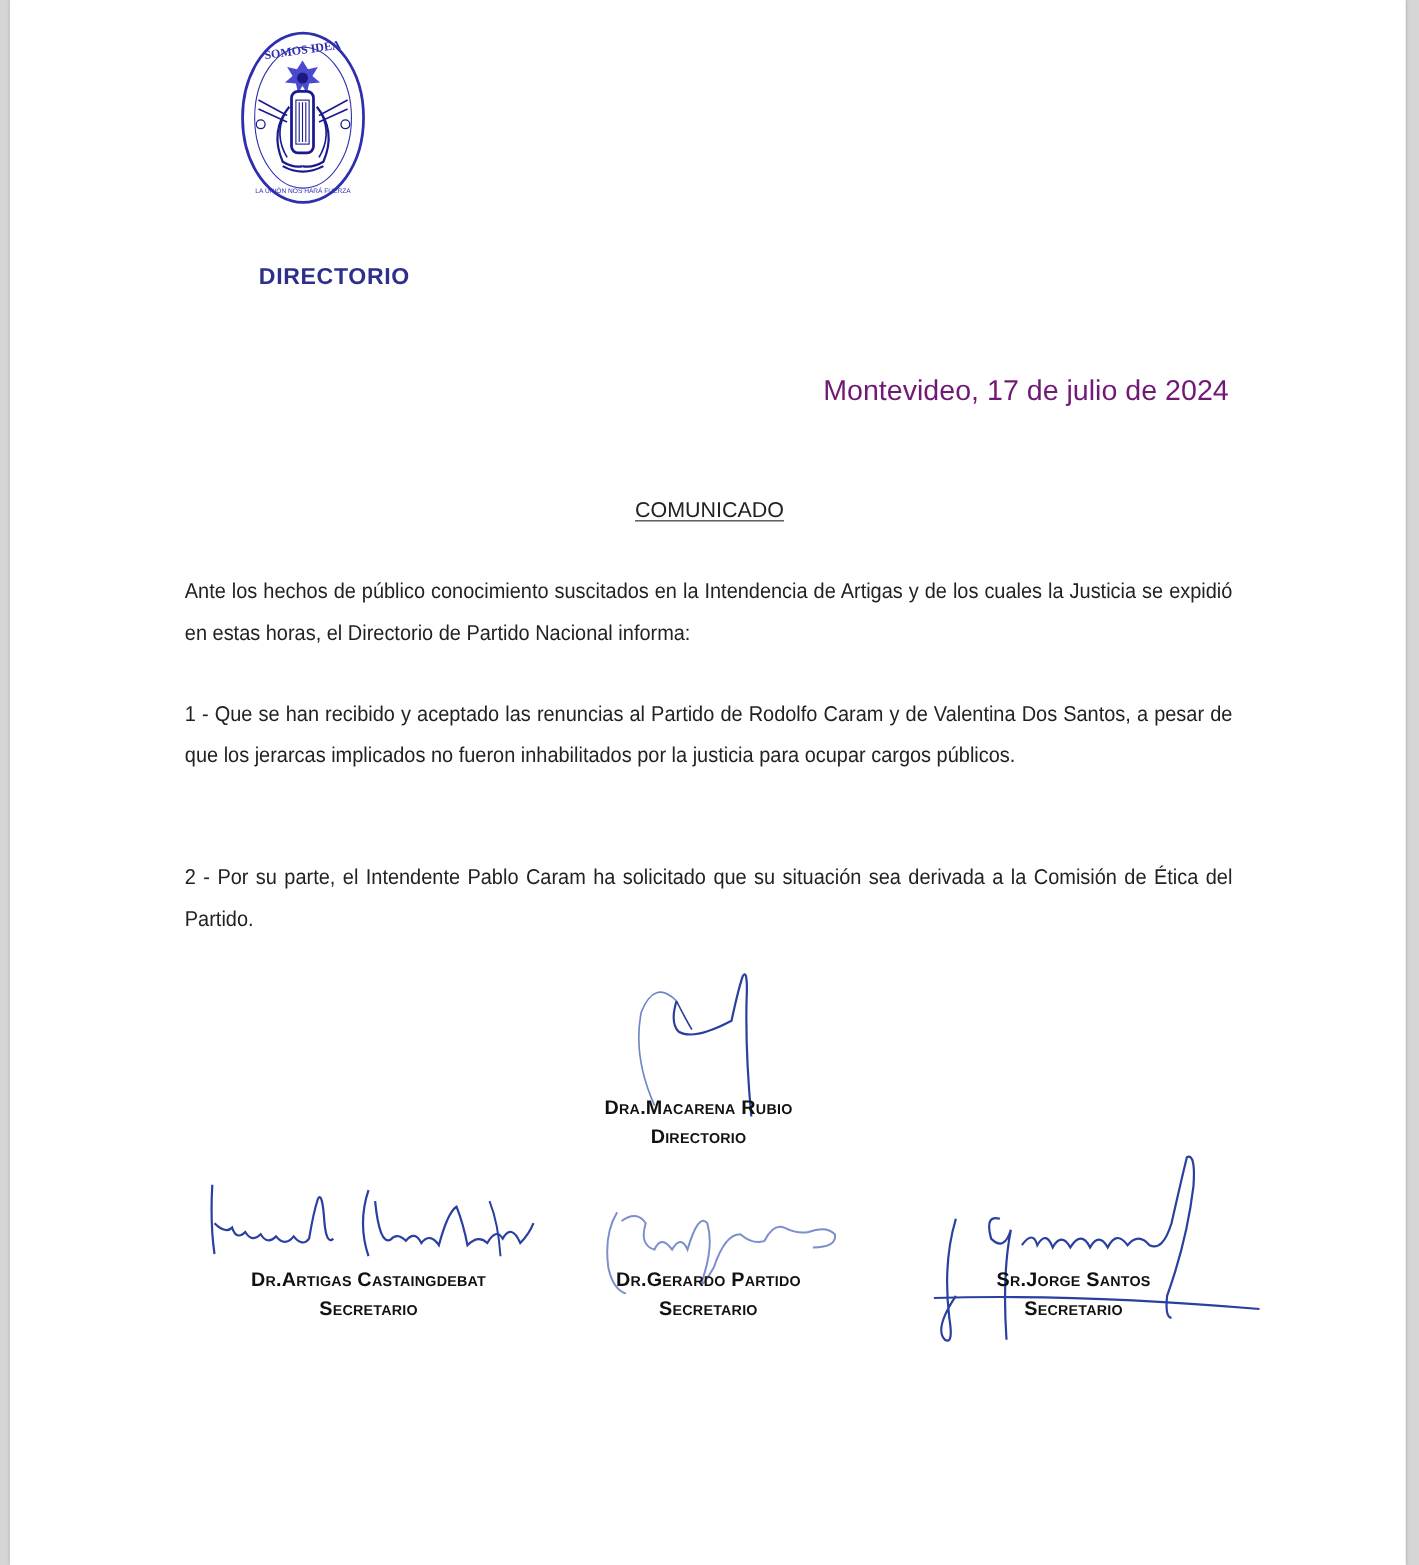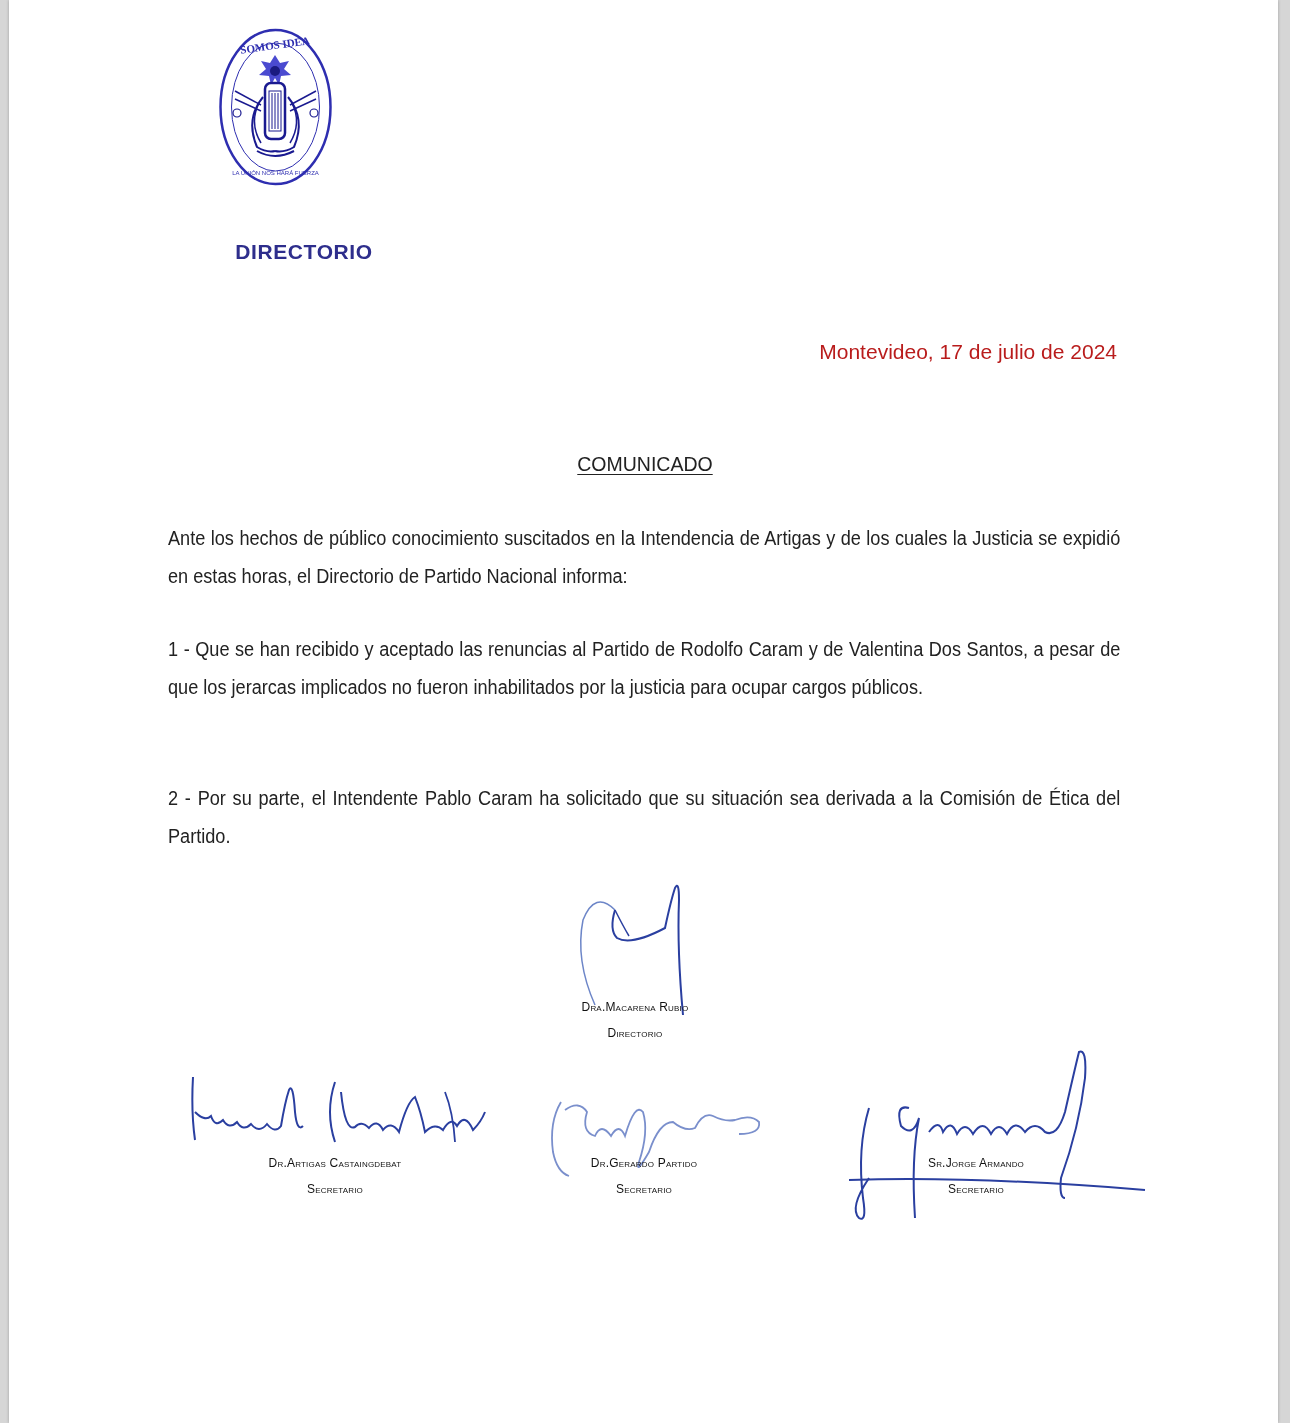--- a/index.html
+++ b/index.html
@@ -14,34 +14,34 @@
     }
     .abs { position: absolute; }
     .logo { left: 217px; top: 27px; width: 117px; height: 160px; }
     .org {
       left: 160px; width: 270px; text-align: center;
       font-family: "Liberation Sans", sans-serif; font-weight: bold;
       color: #2e2e8c; font-size: 21px; letter-spacing: 0.6px; line-height: 30px;
     }
     .date {
       right: 170px; top: 340px;
-      font-family: "Liberation Sans", sans-serif; font-size: 21px; color: #b91c1c;
+      font-family: "Liberation Sans", sans-serif; font-size: 26px; color: #701a75;
     }
     .title {
       left: 0; width: 1290px; top: 453px; text-align: center;
       font-family: "Liberation Sans", sans-serif; font-weight: normal; font-size: 19.5px;
       color: #222; text-decoration: underline; text-underline-offset: 3px;
     }
     .para {
       left: 168px; width: 952px;
       font-family: "Liberation Sans", sans-serif; font-size: 19.5px; color: #222;
       line-height: 37.5px; text-align: justify; margin: 0;
       transform: scaleX(0.93); transform-origin: left top; width: 1024px;
     }
-    .sig-block { text-align: center; font-family: "Liberation Sans", sans-serif; font-weight: normal; color: #111; font-size: 12px; line-height: 26px; font-variant: small-caps; letter-spacing: 0.2px; }
+    .sig-block { text-align: center; font-family: "Liberation Sans", sans-serif; font-weight: bold; color: #111; font-size: 18px; line-height: 26px; font-variant: small-caps; letter-spacing: 0.2px; }
     .sig-name, .sig-role { display: block; white-space: nowrap; }
     svg.sig { position: absolute; overflow: visible; }
   </style>
 </head>
 <body>
 
 <div class="page">
 
   <svg class="abs logo" viewBox="0 0 117 160" style="left:208px;top:27px;">
     <ellipse cx="58.5" cy="80" rx="55" ry="77" fill="#fff" stroke="#2e2eb0" stroke-width="2.5"></ellipse>
@@ -106,17 +106,17 @@
     <span class="sig-role">Secretario</span>
   </div>
 
   <svg class="sig" style="left:830px;top:1048px;" width="310" height="180">
     <path d="M30 60 Q18 100 24 150 Q28 175 20 170 Q10 160 30 130" fill="none" stroke="#2a3fa0" stroke-width="2"></path>
     <path d="M70 60 Q56 56 62 78 Q74 90 80 70 Q72 110 76 170" fill="none" stroke="#2a3fa0" stroke-width="2"></path>
     <path d="M90 84 Q100 70 104 84 Q112 70 118 86 Q126 72 134 86 Q144 70 152 86 Q160 72 168 86 Q176 70 186 84 Q196 72 206 84 Q218 90 226 64 Q236 20 240 4 Q248 0 246 30 Q240 80 222 130 Q220 150 226 150" fill="none" stroke="#2a3fa0" stroke-width="2"></path>
     <path d="M10 132 Q140 128 306 142" fill="none" stroke="#2a3fa0" stroke-width="2"></path>
   </svg>
   <div class="abs sig-block" style="left:852px; top:1150px; width:230px;">
-    <span class="sig-name">Sr.Jorge Armando</span>
+    <span class="sig-name">Sr.Jorge Santos</span>
     <span class="sig-role">Secretario</span>
   </div>
 
 </div>
 
 </body></html>

